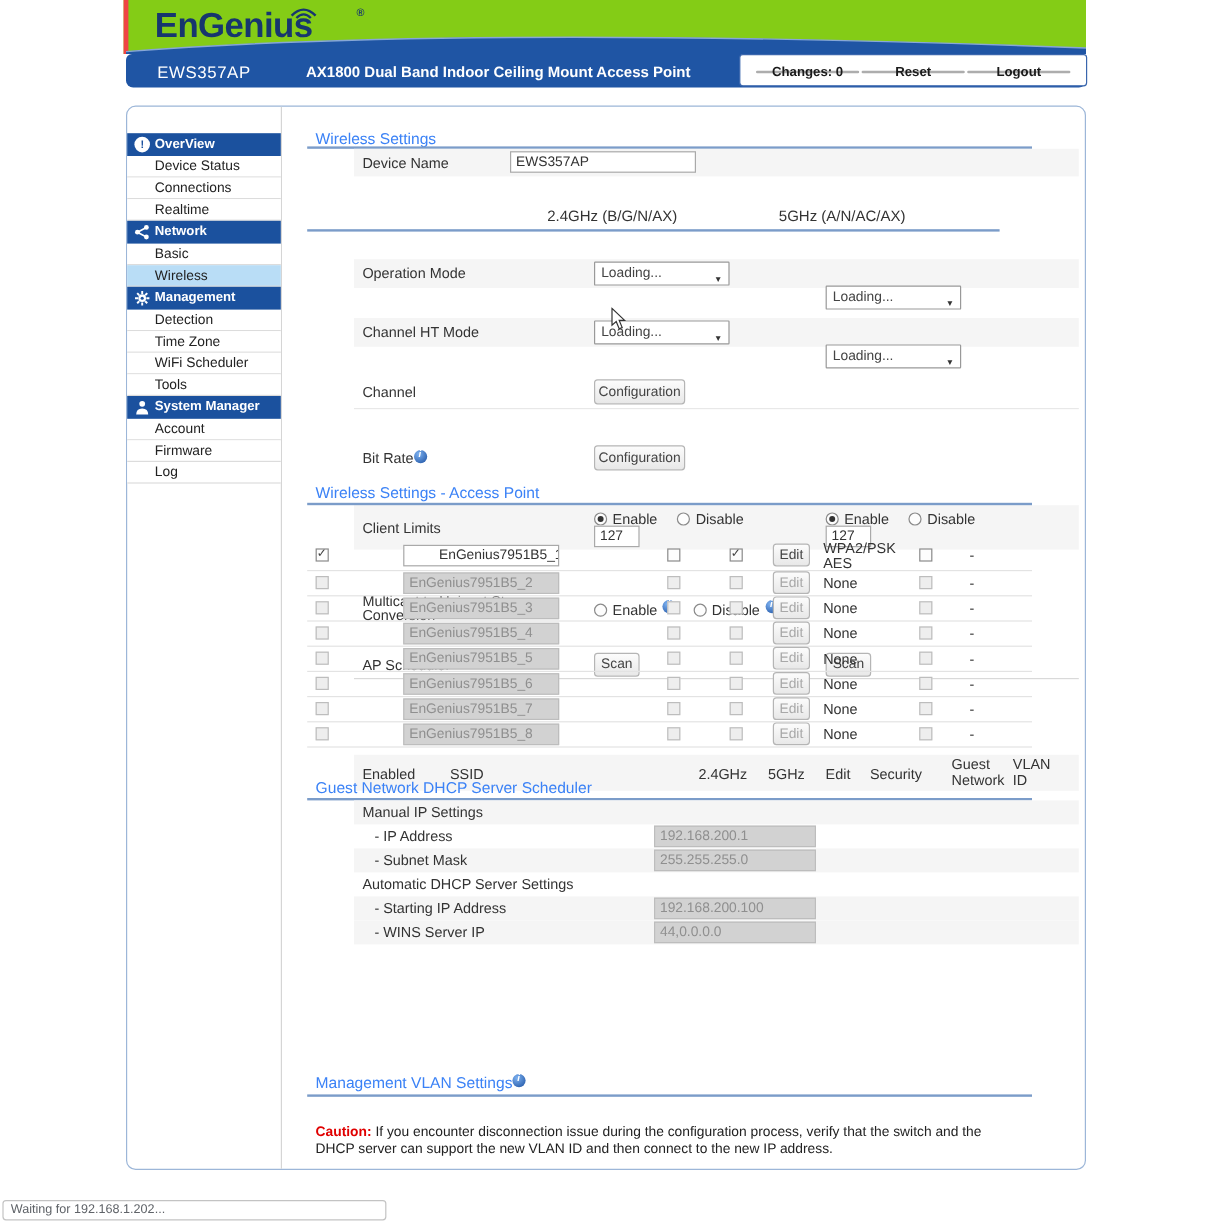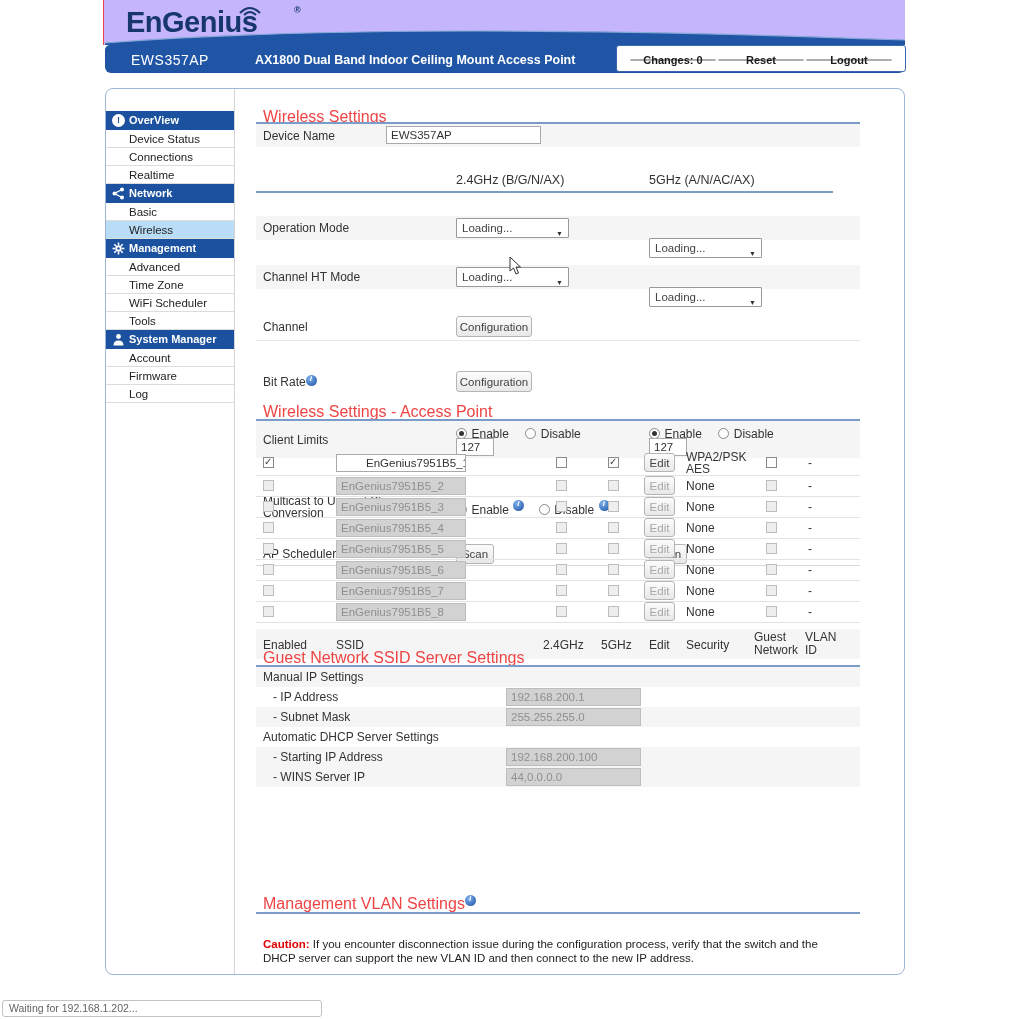--- a/index.html
+++ b/index.html
@@ -2,22 +2,22 @@
 <html><head>
 <meta charset="utf-8">
 <style>
   * { margin:0; padding:0; box-sizing:border-box; }
   html,body { width:1024px; height:1019px; background:#fff;
     font-family:"Liberation Sans", sans-serif; color:#333; overflow:hidden; }
   .abs { position:absolute; }
   #page { position:relative; width:1024px; height:1019px; }
 
   
-  #logo-area { left:103px; top:0; width:802px; height:45px; background:#c4b5fd;
-    border-left:1px solid #ef4444;padding-left:40px; }
+  #logo-area { left:103px; top:0; width:802px; height:45px; background:#84cc16;
+    border-left:4px solid #ef4444;padding-left:40px; }
   #logo-text { left:22px; top:6px; font-size:29px; font-weight:bold; color:#17366e;
     letter-spacing:-0.5px; }
   #logo-reg { left:190px; top:5px; font-size:9px; color:#17366e; font-weight:bold; }
   #wifi-arcs { left:132px; top:1px; }
   #swoosh { left:105px; top:27px; width:800px; height:18px; }
   #top-bar { left:105px; top:45px; width:800px; height:28px; background:#1f55a4;
     border-radius:5px 5px 6px 6px; }
   #top-model { left:26px; top:7px; font-size:14px; color:#fff; letter-spacing:0.5px; }
   #top-title { left:150px; top:8px; font-size:12.5px; color:#fff; font-weight:bold; }
   #top-buttons { left:616px; top:45px; width:290px; height:27px; background:#fff;
@@ -38,23 +38,23 @@
   .sb-item { height:18px; line-height:18px; font-size:11.5px; color:#222;
     padding-left:23px; border-bottom:1px solid #dcdcdc; background:#fff; cursor:pointer; }
   .sb-item.active { background:#b9ddf6; }
   #sidebar-groups { margin-top:22px; }
   .info-circle { display:inline-block; width:12px; height:12px; border-radius:50%;
     background:#fff; color:#1b519e; font-size:9px; font-weight:bold; text-align:center;
     line-height:12px; }
 
   
   #content { left:150px; top:0; width:606px; height:887px; }
-  .sec-title { font-size:16px; color:#ef4444;text-align:right; }
+  .sec-title { font-size:13px; color:#3b82f6;text-align:right; }
   .blue-rule { border-bottom:2px solid #7b9cc9; }
-  .row { position:relative; width:604px; }
+  .row { position:relative; width:604px;margin-left:39px; }
   .row.stripe { background:#f5f5f5; }
   .row .lbl { position:absolute; left:7px; top:50%; transform:translateY(-50%);
     font-size:12px; color:#333; }
   .col24 { position:absolute; left:200px; }
   .col5  { position:absolute; left:393px; }
 
   .dropdown { width:113px; height:20px; background:#fff; border:1px solid #999;
     border-radius:1px; font-size:11.5px; color:#444; line-height:18px; padding-left:5px;
     position:relative; cursor:pointer; }
   .dropdown .dd-arrow { position:absolute; right:5px; top:6px; font-size:7px; color:#333; }
@@ -179,21 +179,21 @@
                 <path d="M10 6.5 H12.5"></path>
               <path d="M2.3 2.3 L4 4"></path>
                 <path d="M9 9 L10.7 10.7"></path>
                 <path d="M10.7 2.3 L9 4"></path>
                 <path d="M4 9 L2.3 10.7"></path>
             </g>
             <circle cx="6.5" cy="6.5" r="1.3" fill="#1b519e"></circle>
           </svg>
           <span>Management</span>
         </div>
-        <div class="sb-item">Advanced</div>
+        <div class="sb-item">Detection</div>
         <div class="sb-item">Time Zone</div>
         <div class="sb-item">WiFi Scheduler</div>
         <div class="sb-item">Tools</div>
 
         <div class="sb-head">
           <svg class="sb-icon" viewBox="0 0 13 13">
             <circle cx="6.5" cy="3.5" r="2.4" fill="#fff"></circle>
             <path d="M1.5 12.5 Q1.5 7.5 6.5 7.5 Q11.5 7.5 11.5 12.5 Z" fill="#fff"></path>
           </svg>
           <span>System Manager</span>
@@ -382,21 +382,21 @@
           <input class="txt c-ssid off" disabled="" value="EnGenius7951B5_8" style="">
           <span class="chk c-24 off"></span>
           <span class="chk c-5 off"></span>
           <span class="btn c-edit off">Edit</span>
           <span class="c-sec">None</span>
           <span class="chk c-guest off"></span>
           <span class="c-vlan">-</span>
         </div>
       </div>
 
-      <div class="abs sec-title" style="left:7px;top:560px;">Guest Network SSID Server Settings</div>
+      <div class="abs sec-title" style="left:7px;top:560px;">Guest Network DHCP Server Scheduler</div>
       <div class="abs blue-rule" style="left:0;top:576px;width:604px;"></div>
       <div class="abs" style="left:0;top:578px;">
         <div class="dh-row row stripe">
           <span class="lbl" style="left:7px;">Manual IP Settings</span>
         </div>
         <div class="dh-row row">
           <span class="lbl" style="left:17px;">- IP Address</span>
           <input class="txt" disabled="" value="192.168.200.1" style="">
         </div>
         <div class="dh-row row stripe">

